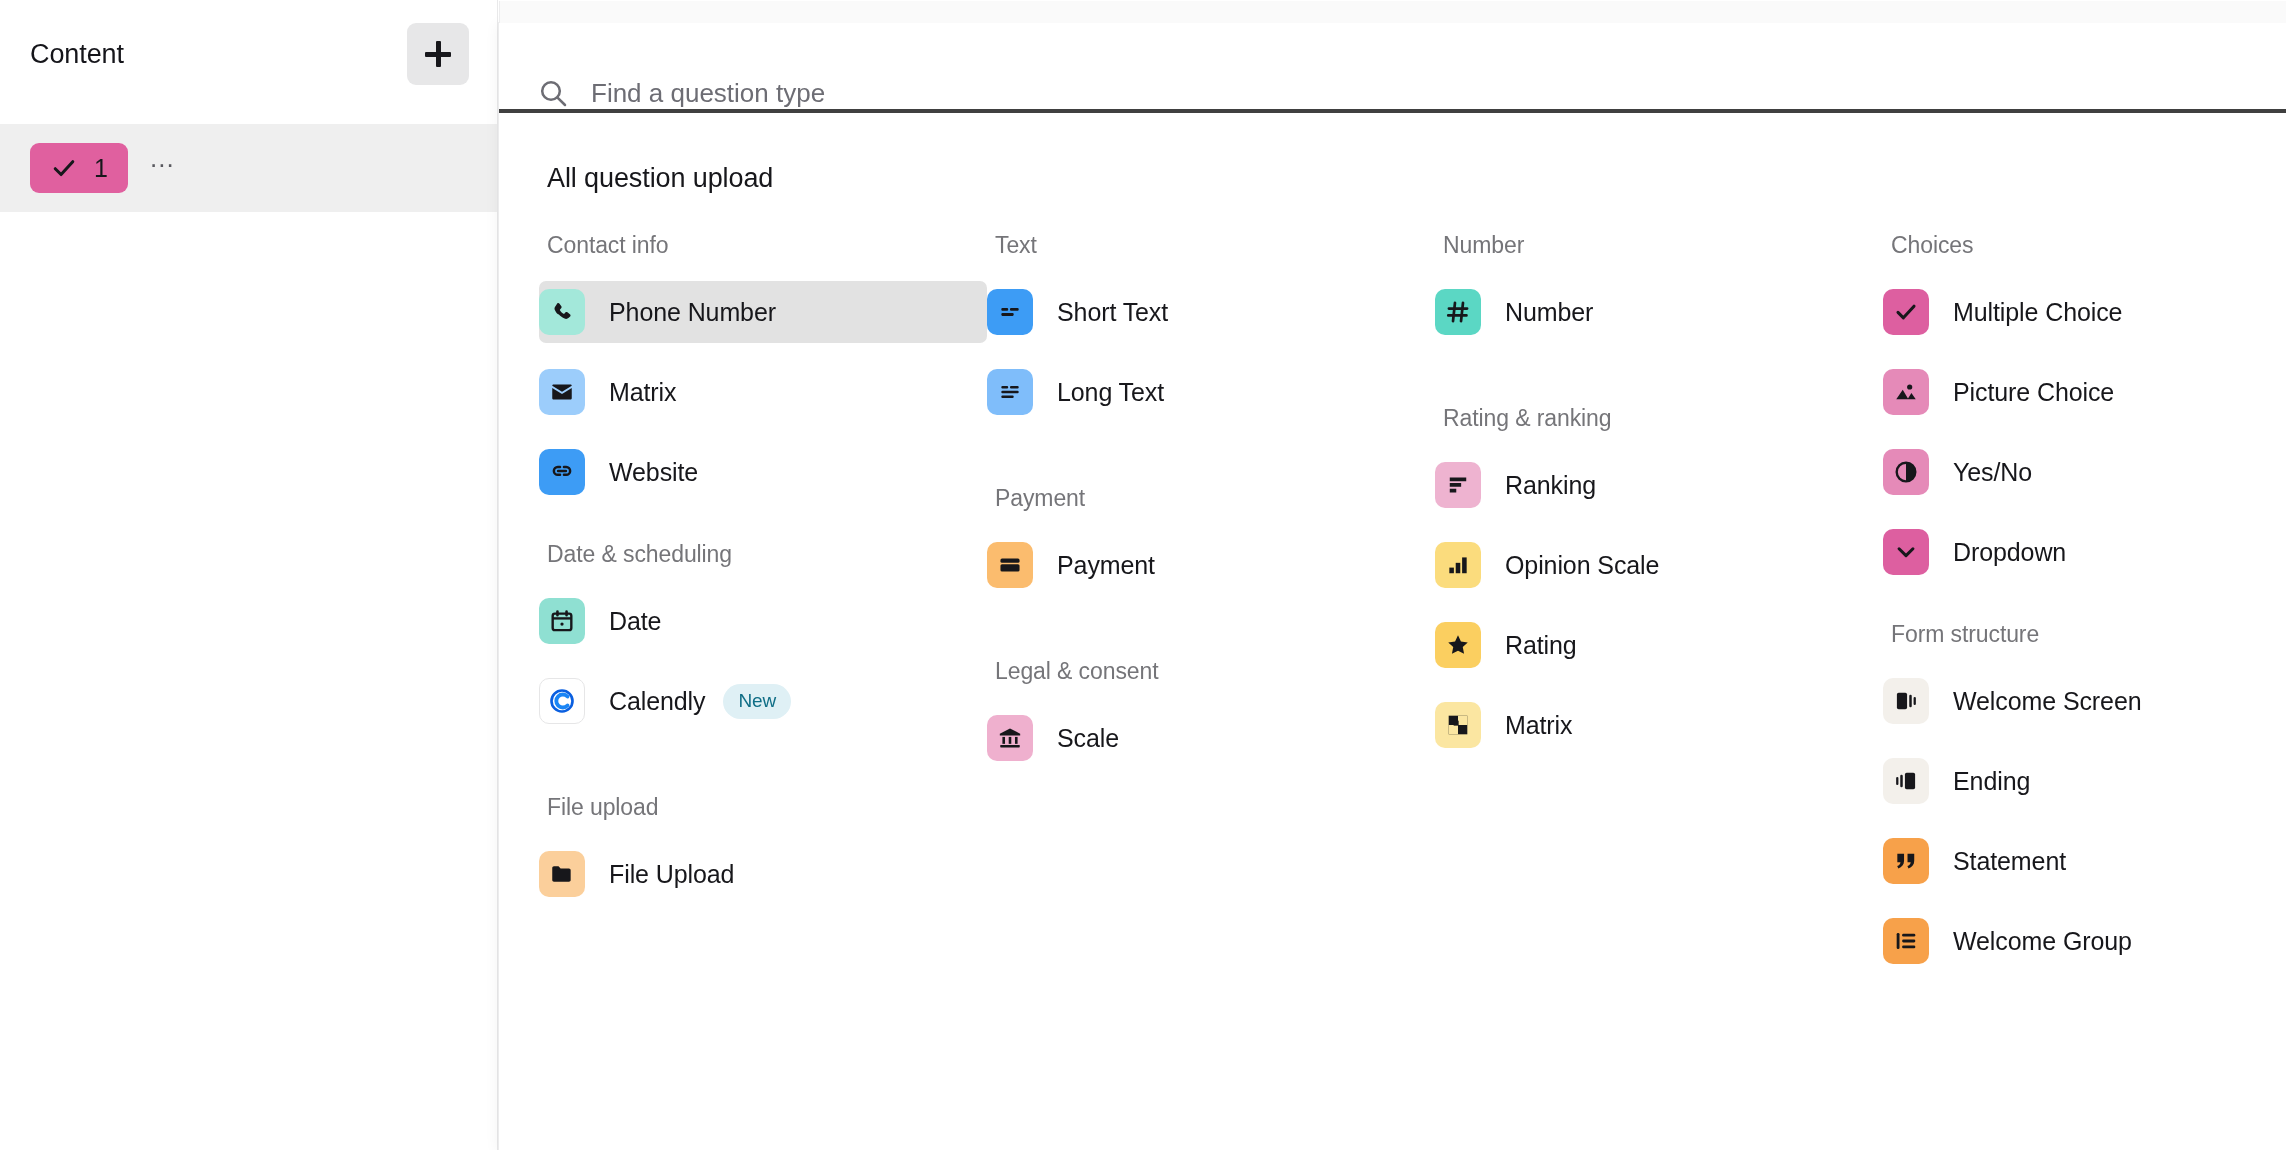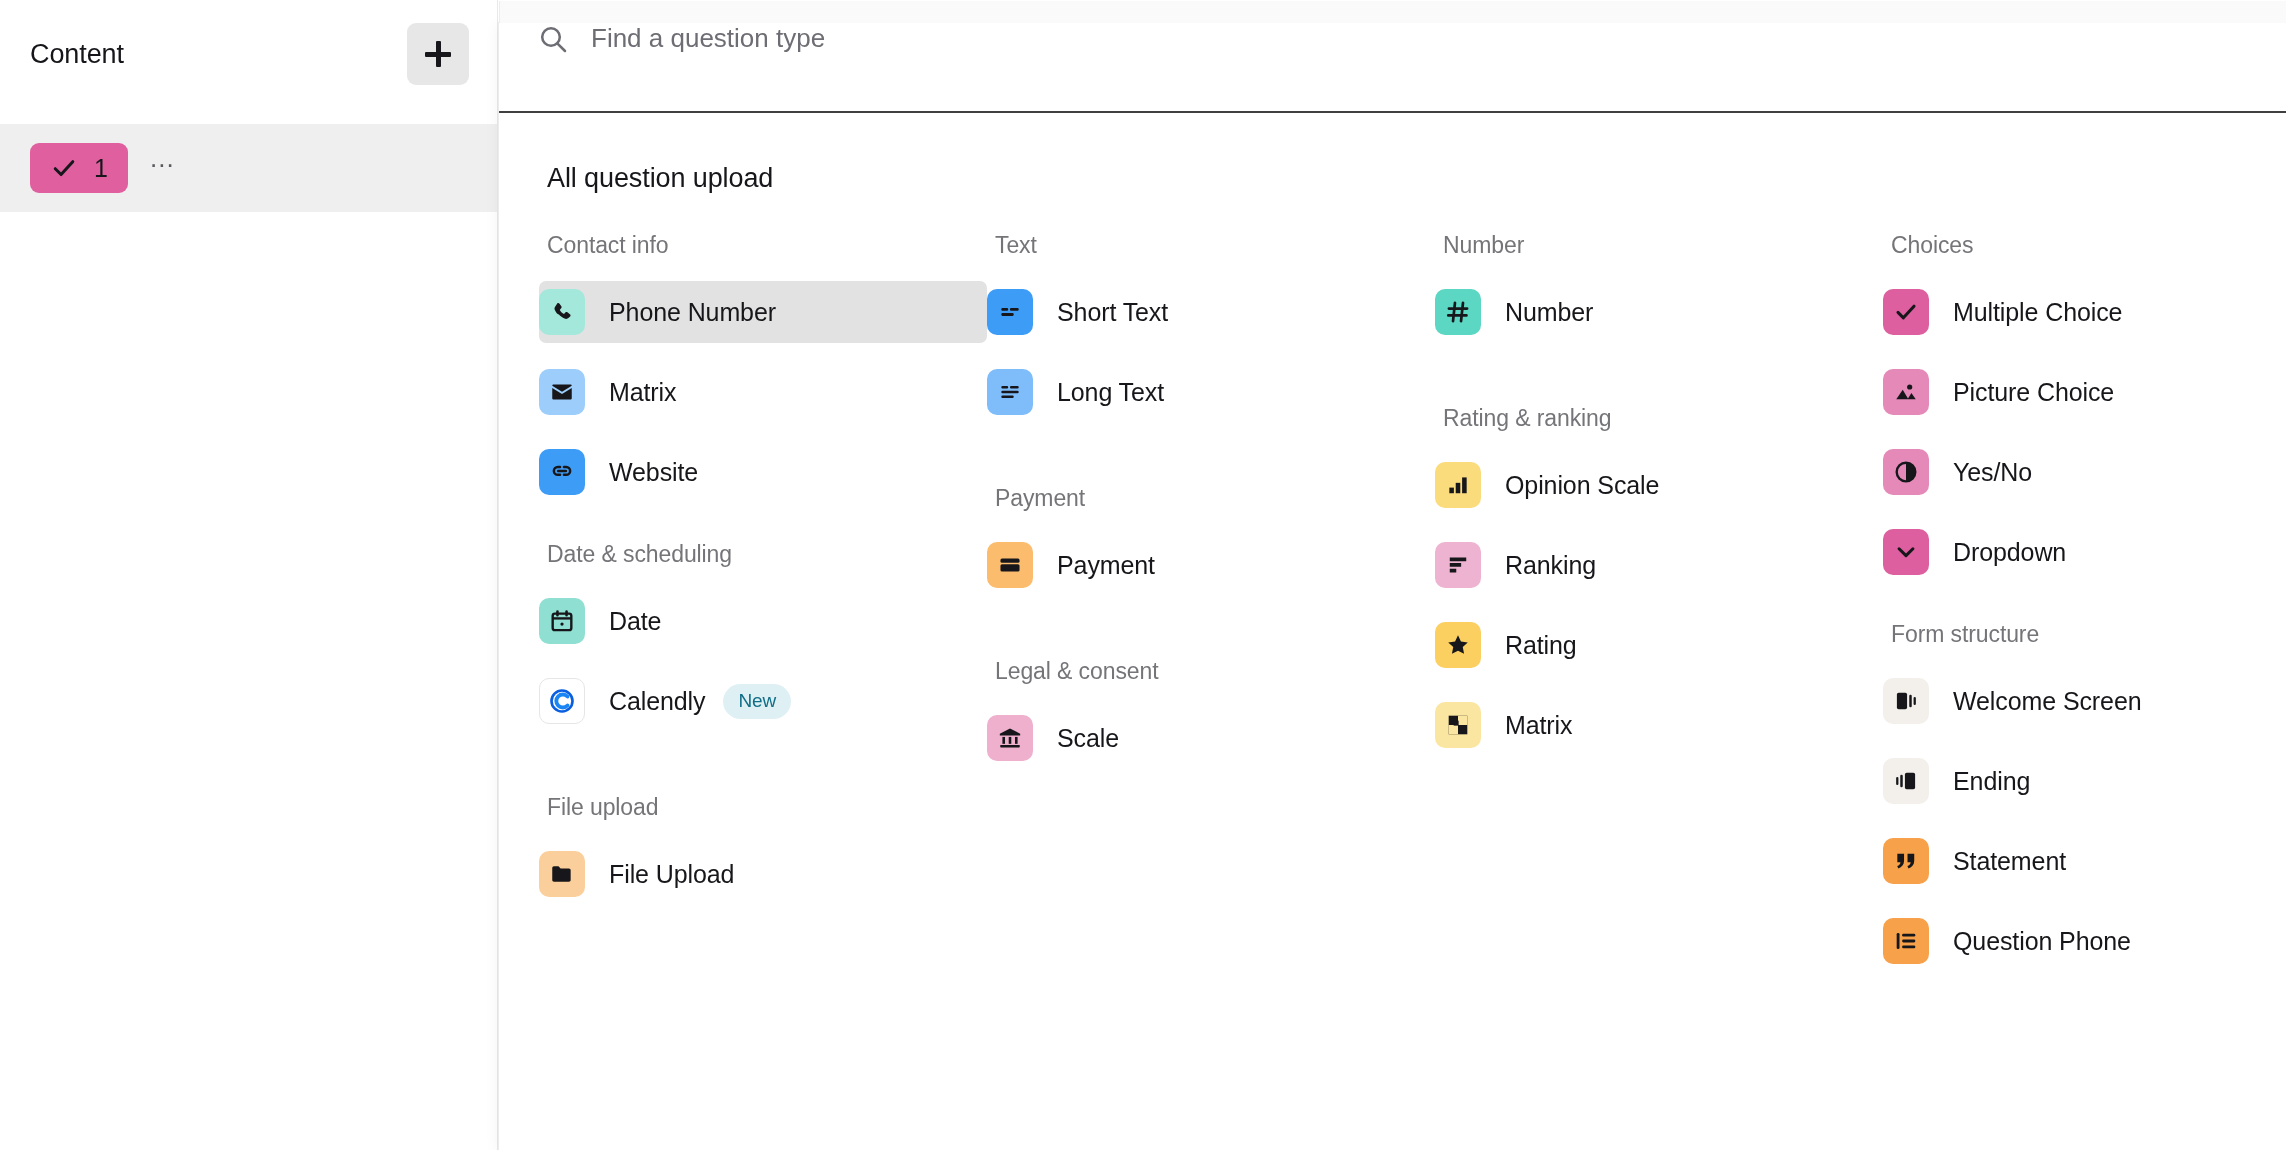--- a/index.html
+++ b/index.html
@@ -76,23 +76,23 @@
     border-top: 1px solid #ececed;
     box-shadow: 0 2px 14px rgba(0,0,0,0.055);
   }
   .strip-top {
     position:absolute; left:0; top:-22px; width:1788px; height:22px;
     background:#fafafa; border-left:1px solid #ededee;
   }
 
   .search-bar {
     height: 90px;
-    display: flex; align-items: flex-start;
+    display: flex; align-items: flex-end;
     padding-left: 38px;
-    border-bottom: 2px solid #404040;
+    border-bottom: 4px solid #404040;
     cursor: text;
   }
   .search-icon { width: 32px; height: 32px; flex: 0 0 auto; margin-right: 22px; }
   .search-input {
     border: none; outline: none; background: transparent;
     font-family: "Liberation Sans", sans-serif;
     font-size: 26px; color: #17171b;
     width: 700px;
   }
   .search-input::placeholder { color: #6d6d74; }
@@ -318,36 +318,36 @@
                   <svg width="26" height="26" viewBox="0 0 24 24">
                     <path stroke="#17171b" stroke-width="2.5" stroke-linecap="round" d="M9.2 3.6 7.4 20.4M16.6 3.6l-1.8 16.8M3.6 8.8h16.8M3 15.2h16.8"></path>
                   </svg>
                 </div>
                 <span class="item-label">Number</span>
               </div>
             </div>
             <div class="group">
               <div class="group-title">Rating &amp; ranking</div>
               <div class="item">
+                <div class="item-icon" style="background: rgb(238, 179, 208);">
+                  <svg width="26" height="26" viewBox="0 0 24 24">
+                    <path fill="#17171b" d="M4.4 5h15.2v3.5H4.4zM4.4 10.2h10.5v3.5H4.4zM4.4 15.4h6v3.5h-6z"></path>
+                  </svg>
+                </div>
+                <span class="item-label">Ranking</span>
+              </div>
+              <div class="item">
                 <div class="item-icon" style="background: rgb(251, 220, 125);">
                   <svg width="26" height="26" viewBox="0 0 24 24">
                     <rect x="4" y="14.4" width="4.2" height="5.2" fill="#17171b"></rect>
                     <rect x="9.9" y="10" width="4.2" height="9.6" fill="#17171b"></rect>
                     <rect x="15.8" y="5" width="4.2" height="14.6" fill="#17171b"></rect>
                   </svg>
                 </div>
                 <span class="item-label">Opinion Scale</span>
-              </div>
-              <div class="item">
-                <div class="item-icon" style="background: rgb(238, 179, 208);">
-                  <svg width="26" height="26" viewBox="0 0 24 24">
-                    <path fill="#17171b" d="M4.4 5h15.2v3.5H4.4zM4.4 10.2h10.5v3.5H4.4zM4.4 15.4h6v3.5h-6z"></path>
-                  </svg>
-                </div>
-                <span class="item-label">Ranking</span>
               </div>
               <div class="item">
                 <div class="item-icon" style="background: rgb(251, 207, 96);">
                   <svg width="26" height="26" viewBox="0 0 24 24">
                     <path fill="#17171b" d="m12 3 2.7 5.8 6.3.8-4.6 4.3 1.2 6.2L12 17.2 6.4 20.1l1.2-6.2L3 9.6l6.3-.8L12 3z"></path>
                   </svg>
                 </div>
                 <span class="item-label">Rating</span>
               </div>
               <div class="item">
@@ -433,21 +433,21 @@
               </div>
               <div class="item">
                 <div class="item-icon" style="background: rgb(247, 161, 74);">
                   <svg width="26" height="26" viewBox="0 0 24 24">
                     <rect x="3.4" y="4.6" width="2.6" height="14.8" rx="1.2" fill="#17171b"></rect>
                     <rect x="8.4" y="5.2" width="12.2" height="2.6" rx="1.2" fill="#17171b"></rect>
                     <rect x="8.4" y="10.7" width="12.2" height="2.6" rx="1.2" fill="#17171b"></rect>
                     <rect x="8.4" y="16.2" width="12.2" height="2.6" rx="1.2" fill="#17171b"></rect>
                   </svg>
                 </div>
-                <span class="item-label">Question Phone</span>
+                <span class="item-label">Welcome Group</span>
               </div>
             </div>
           </div>
         </div>
     </div>
   </div>
 
 </div>
 
 </body></html>

